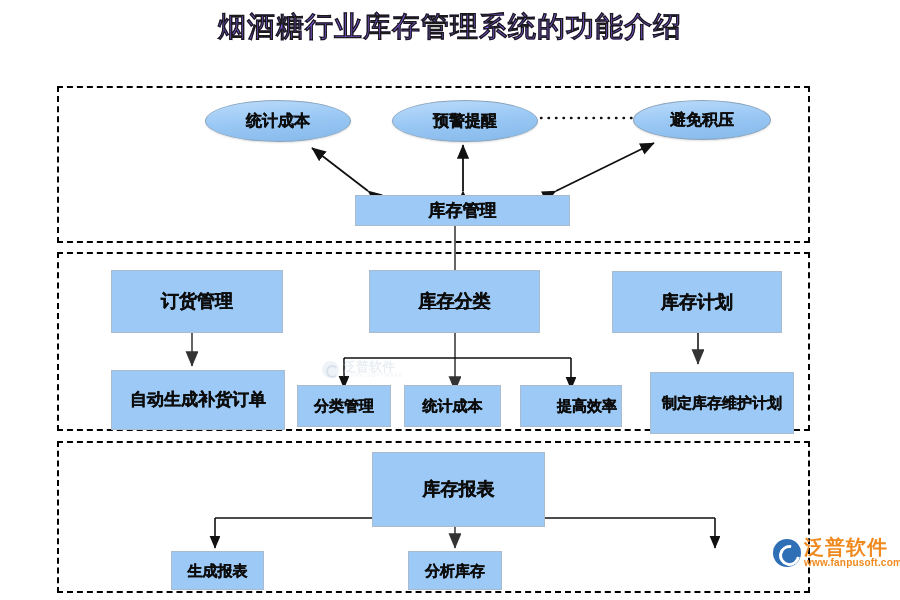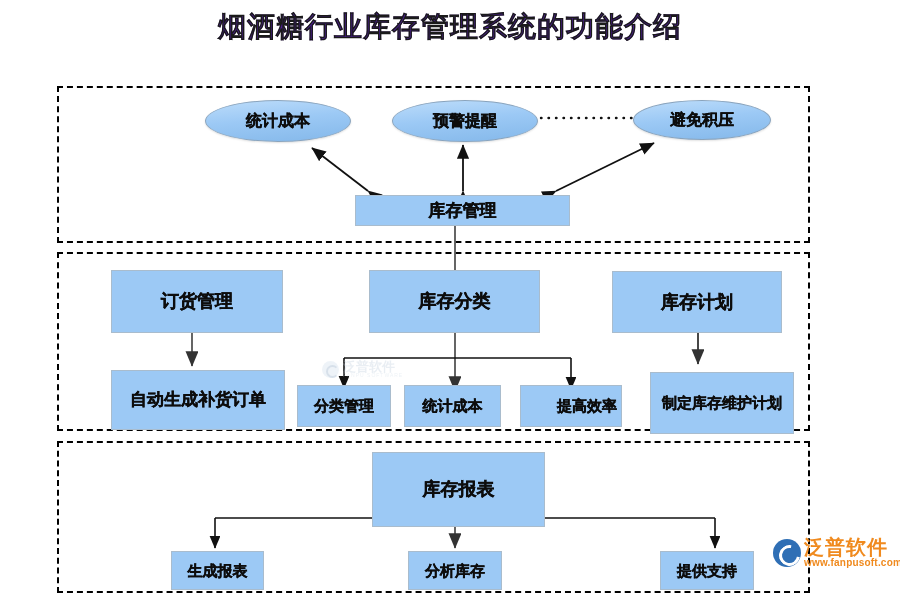--- a/index.html
+++ b/index.html
@@ -9,21 +9,21 @@
     font-family:"Liberation Sans","DejaVu Sans",sans-serif;
     overflow:hidden;
     position:relative;
   }
   #canvas{position:absolute;left:0;top:0;width:900px;height:600px;}
 
   
   .title{
     position:absolute;left:0;top:8px;width:900px;
     text-align:center;
-    font-size:28px;font-weight:bold;color:#4c1d95;
+    font-size:28px;font-weight:bold;color:#8b5cf6;
     letter-spacing:1px;
     -webkit-text-stroke:0.4px #1a1a1a;
   }
 
   
   .group{
     position:absolute;
     border:2px dashed #000000;
     box-sizing:border-box;
     background:transparent;
@@ -143,32 +143,31 @@
 
   <div class="node ellipse" style="left:205px;top:100px;width:146px;height:42px;font-size:16px;">统计成本</div>
   <div class="node ellipse" style="left:392px;top:100px;width:146px;height:42px;font-size:16px;">预警提醒</div>
   <div class="node ellipse" style="left:633px;top:100px;width:138px;height:40px;font-size:16px;">避免积压</div>
 
   <div class="node box-plain" style="left:111px;top:270px;width:172px;height:63px;font-size:18px;">订货管理</div>
 
   <div class="node box-plain" style="left:355px;top:195px;width:215px;height:31px;font-size:17px;">库存管理</div>
   <div class="node box-plain" style="left:111px;top:370px;width:174px;height:60px;font-size:17px;">自动生成补货订单</div>
 
-  <div class="node box-plain" style="left:369px;top:270px;width:171px;height:63px;font-size:18px;">库存分类</div>
+  <div class="node box-plain" style="left:369px;top:270px;width:171px;height:63px;font-size:18px;text-decoration:underline;">库存分类</div>
   <div class="node box-plain" style="left:297px;top:385px;width:94px;height:42px;font-size:15px;">分类管理</div>
   <div class="node box-plain" style="left:404px;top:385px;width:97px;height:42px;font-size:15px;">统计成本</div>
   <div class="node box-plain" style="left:520px;top:385px;width:102px;height:42px;font-size:15px;padding-left:32px;">提高效率</div>
 
   <div class="node box-plain" style="left:612px;top:271px;width:170px;height:62px;font-size:18px;">库存计划</div>
   <div class="node box-plain" style="left:650px;top:372px;width:144px;height:62px;font-size:15px;">制定库存维护计划</div>
 
   <div class="node box-plain" style="left:372px;top:452px;width:173px;height:75px;font-size:18px;">库存报表</div>
   <div class="node box-plain" style="left:171px;top:551px;width:93px;height:39px;font-size:15px;">生成报表</div>
   <div class="node box-plain" style="left:408px;top:551px;width:94px;height:39px;font-size:15px;">分析库存</div>
-  <div class="node box-plain" style="left:660px;top:551px;width:94px;height:39px;font-size:15px;">提供支持</div>
 
   <div class="wm-center">
     <div class="wm-mark"></div>
     <div class="wm-txt">
       <span class="wm-cn">泛普软件</span>
       <span class="wm-en">FANPU SOFTWARE</span>
     </div>
   </div>
 
   <div class="logo">

